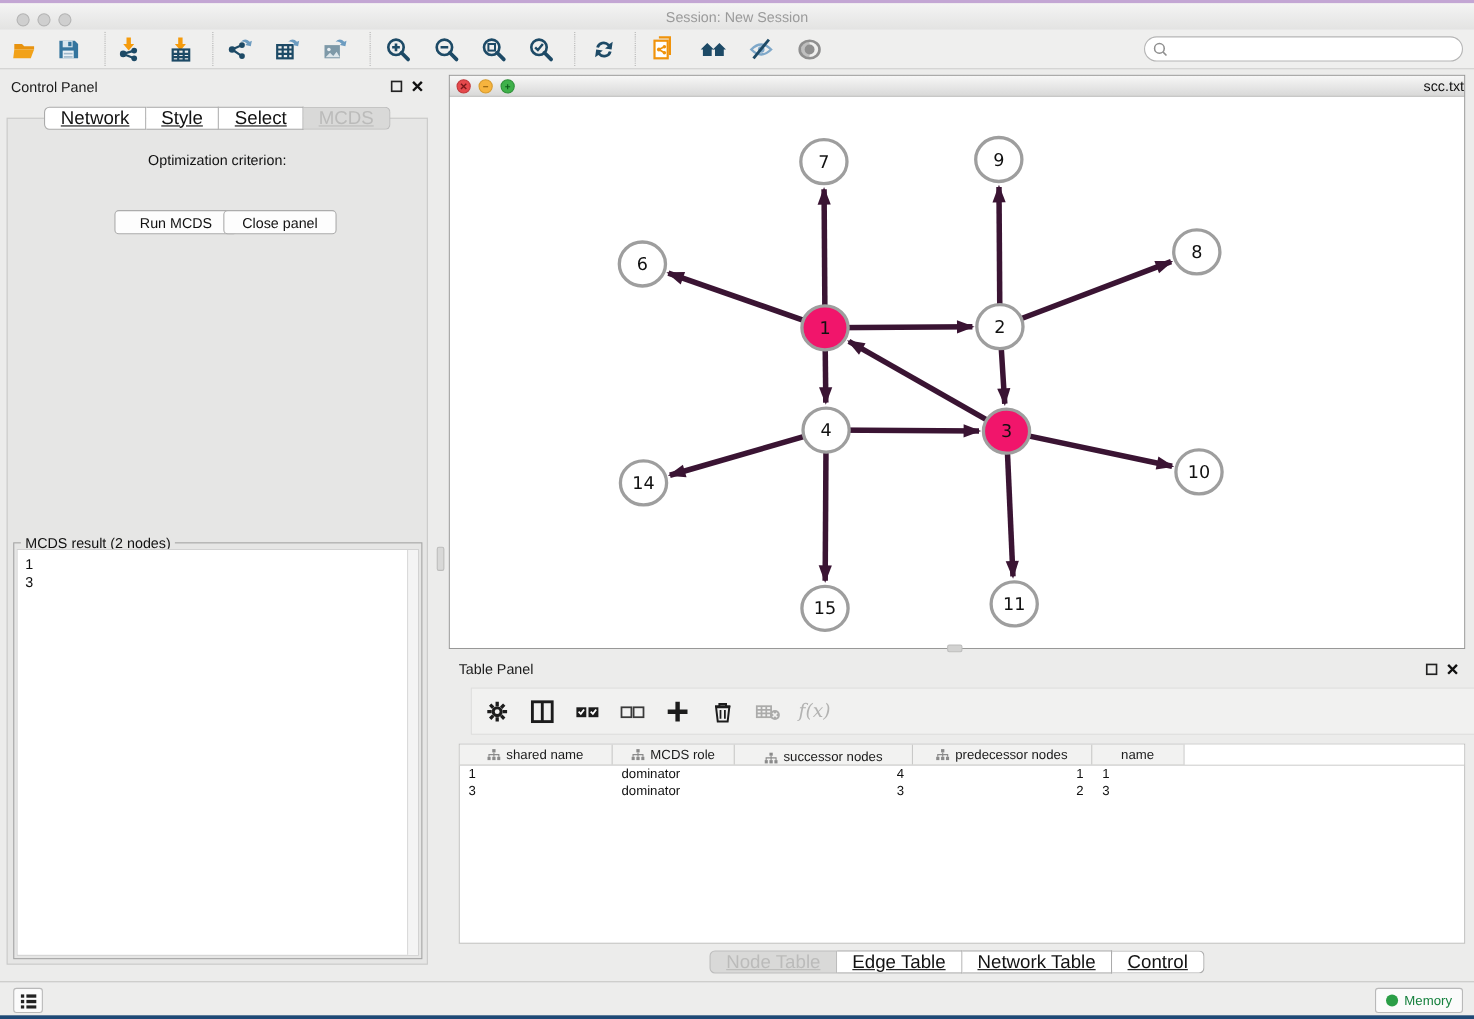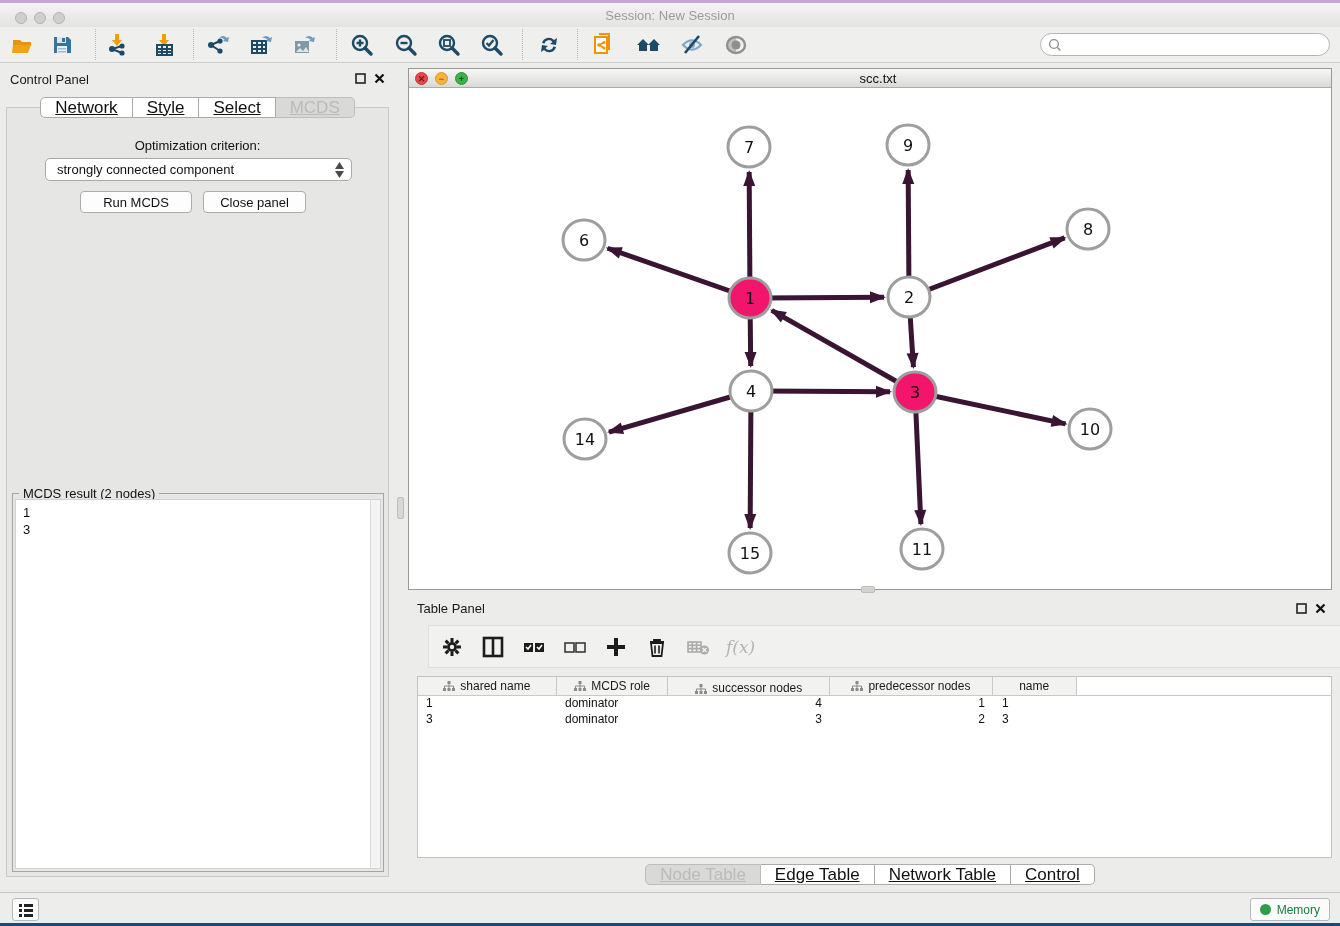--- a/index.html
+++ b/index.html
@@ -65,21 +65,21 @@
   .vscroll { position:absolute; right:0; top:0; bottom:0; width:10px; background:#F4F4F4; border-left:1px solid #DADADA; }
 
   .splitter-grip { position:absolute; left:397px; top:497px; width:7px; height:22px;
                    background:#D8D8D7; border:1px solid #BDBDBC; border-radius:2px; }
 
   
   .net-frame { position:absolute; left:408px; top:68px; width:924px; height:522px;
                border:1px solid #989897; background:#FFF; }
   .net-title { position:absolute; left:0; top:0; width:100%; height:19px;
                background:linear-gradient(#F7F7F7,#D9D9D8); border-bottom:1px solid #ABABAA; }
-  .net-title .t { position:absolute; left:16px; right:0; top:2px; text-align:center; font-size:13px; color:#111; }
+  .net-title .t { position:absolute; left:16px; right:0; top:2px; text-align:right; font-size:13px; color:#111; }
   .light { position:absolute; top:3px; width:13px; height:13px; border-radius:50%;
            display:flex; align-items:center; justify-content:center; font-size:9px; font-weight:bold; }
   .light.red   { left:6px;  background:#E5494C; border:1px solid #C2383B; color:#771719; }
   .light.yel   { left:26px; background:#F6B43E; border:1px solid #D79B2D; color:#8F5E0A; }
   .light.grn   { left:46px; background:#3FB14A; border:1px solid #2F9139; color:#0E5C1B; }
   .net-canvas { position:absolute; left:0; top:19px; width:922px; height:501px; background:#FFF; }
   .h-grip { position:absolute; left:861px; top:586px; width:14px; height:7px;
             background:#D2D2D1; border:1px solid #BEBEBD; border-radius:2px; }
 
   
@@ -267,32 +267,21 @@
         </svg>
     </div>
     <div class="cp-body"></div>
     <div class="seg-tabs" id="cp-tabs">
         <div class="seg">Network</div>
         <div class="seg">Style</div>
         <div class="seg">Select</div>
         <div class="seg selected">MCDS</div>
       </div>
     <div class="opt-label">Optimization criterion:</div>
-    <div class="dropdown">
-      <span>strongly connected component</span>
-      <span class="dd-stepper">
-        <svg width="9" height="7">
-            <path d="M4.5 0 L9 7 H0 z" fill="#4A4A4A"></path>
-          </svg>
-        <svg width="9" height="7">
-            <path d="M4.5 7 L0 0 H9 z" fill="#4A4A4A"></path>
-          </svg>
-      </span>
-    </div>
-    <div class="btn" style="left:80px; top:125px; width:112px;">Run MCDS</div>
+    <div class="btn" style="left:104px; top:125px; width:112px;">Run MCDS</div>
     <div class="btn" style="left:203px; top:125px; width:103px;">Close panel</div>
     <div class="groupbox">
       <span class="legend">MCDS result (2 nodes)</span>
       <div class="inner">
         <pre id="mcds-result-values">1
 3</pre>
         <div class="vscroll"></div>
       </div>
     </div>
   </div>

